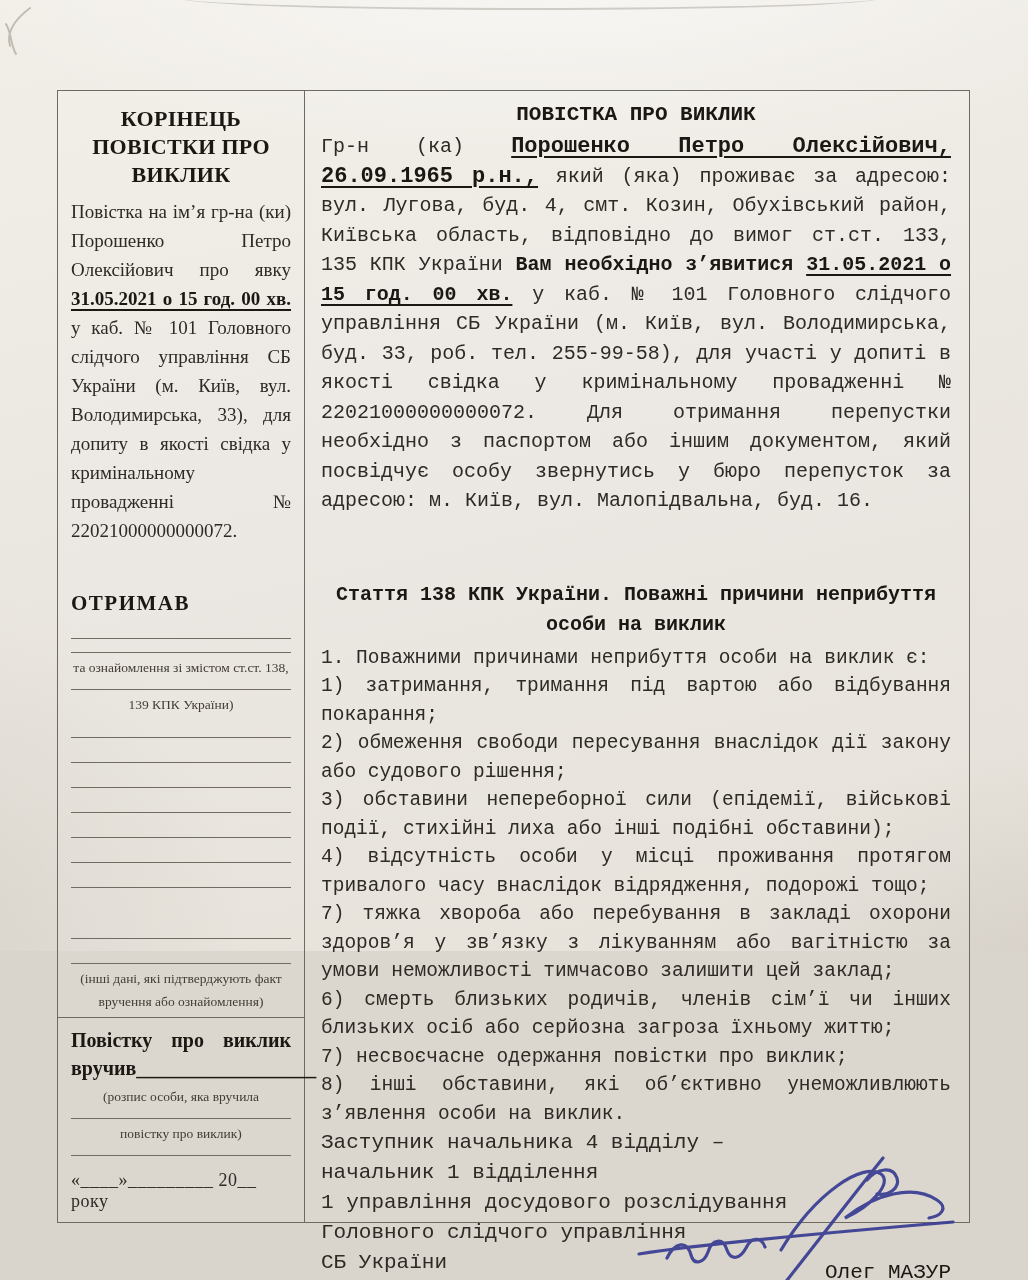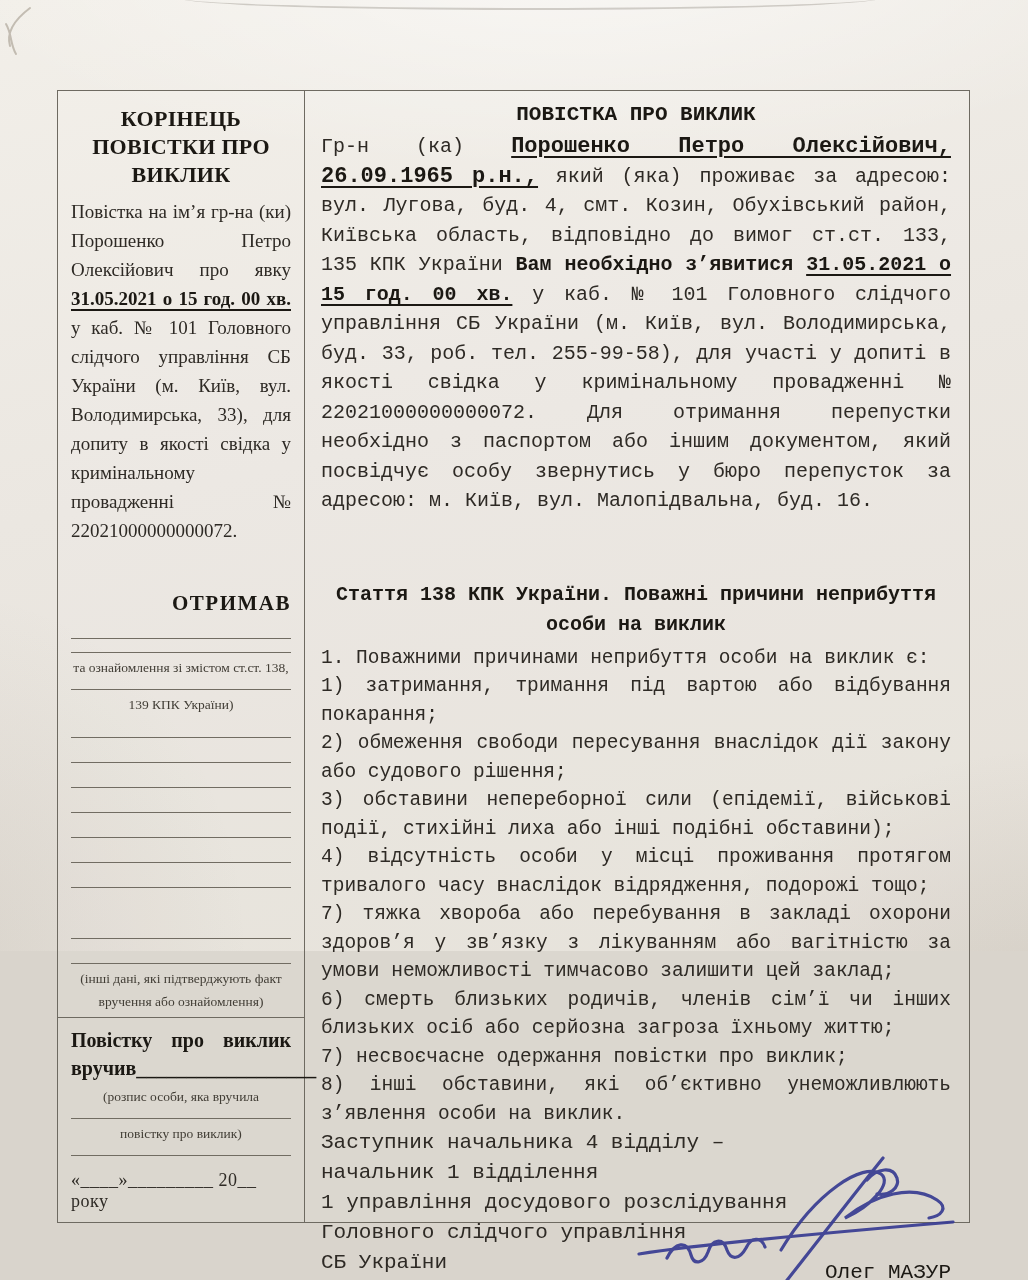--- a/index.html
+++ b/index.html
@@ -29,21 +29,21 @@
   
   .stub{
     width:247px;box-sizing:border-box;flex:0 0 auto;
     border-right:1.6px solid #6e6a61;
     display:flex;flex-direction:column;
     padding:10px 13px 0 13px;
   }
   .stub-title{font-weight:bold;font-size:22px;line-height:28px;text-align:center;
     color:#1b1813;margin-top:4px;letter-spacing:.3px;}
   .stub-par{font-size:19px;line-height:29px;text-align:justify;margin-top:8px;}
-  .received-title{font-weight:bold;font-size:21px;text-align:right;letter-spacing:1.5px;
+  .received-title{font-weight:bold;font-size:21px;text-align:left;letter-spacing:1.5px;
     color:#1b1813;margin-top:46px;}
   .rule{border-bottom:1.4px solid #716c62;}
   .r-first{height:22px;}
   .cap{font-size:13.5px;line-height:16px;text-align:center;color:#413d35;padding-top:7px;}
   .r-mid{height:13px;}
   .blank{height:24px;}
   .blank-gap{margin-top:26px;}
   .stub-bottom{
     margin-top:auto;border-top:1.6px solid #6e6a61;
     margin-left:-13px;margin-right:-13px;

